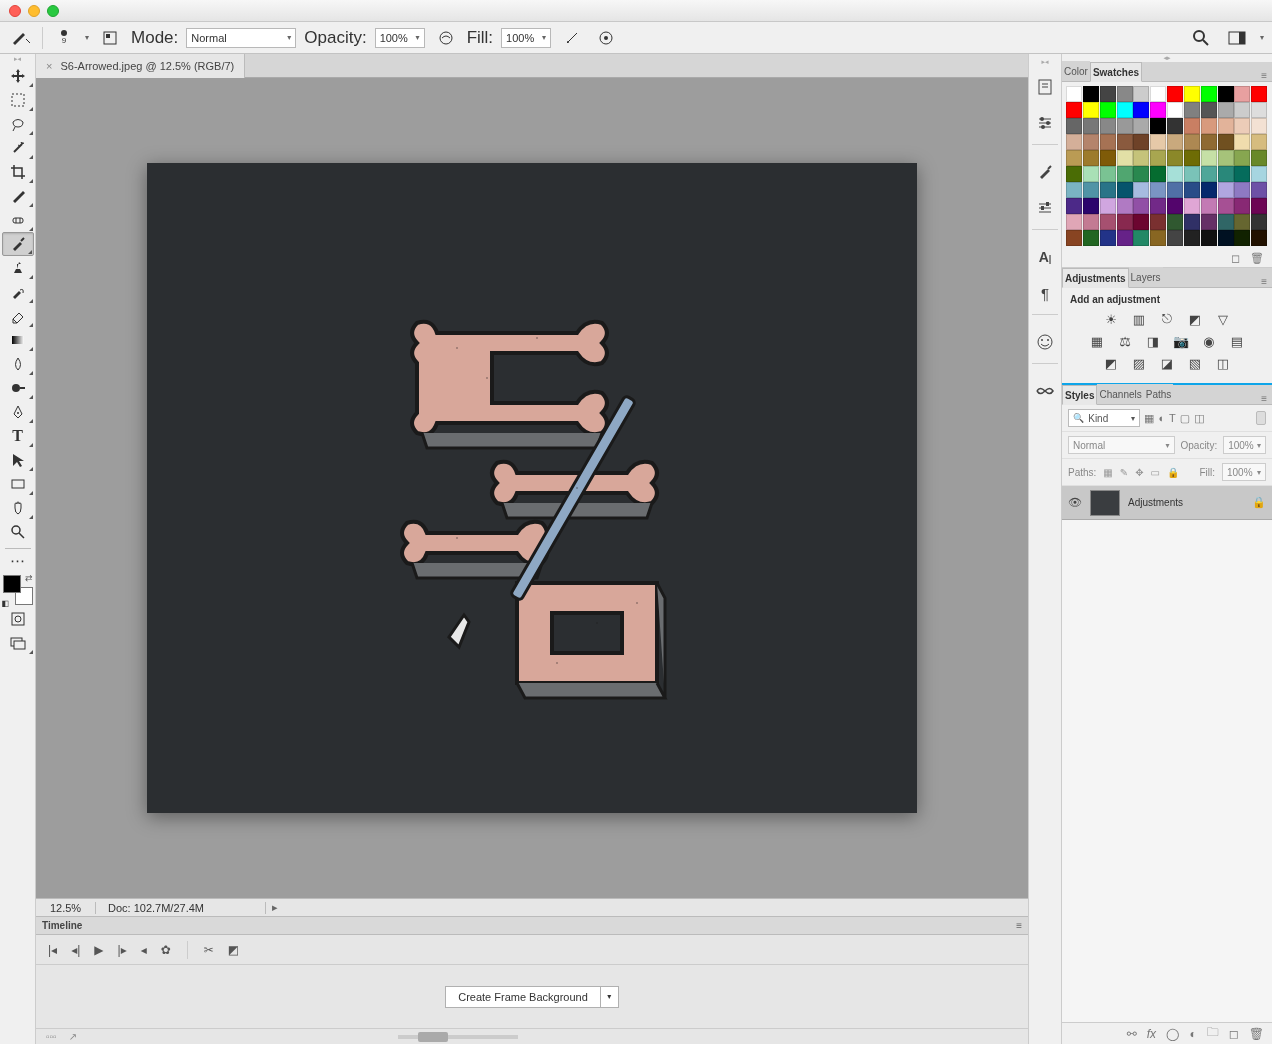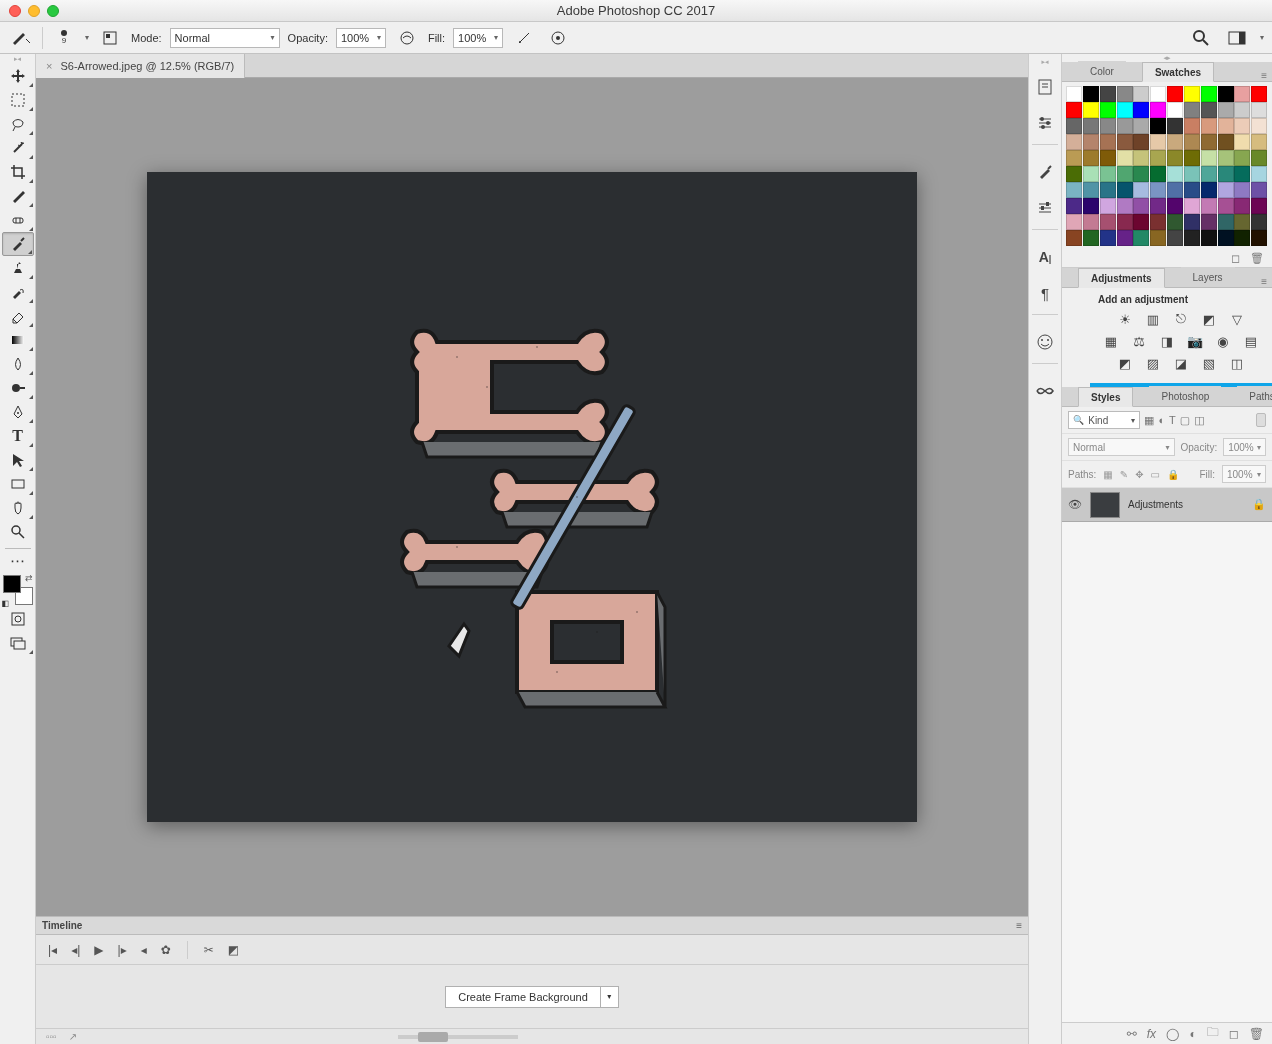--- a/index.html
+++ b/index.html
@@ -11,21 +11,21 @@
 .dot.yellow{background:#ffbd2e;border:1px solid #e0a128;}
 .dot.green{background:#28c940;border:1px solid #20a533;}
 .title{position:absolute;left:0;right:0;text-align:center;font-size:13px;color:#3a3a3a;}
 .optionsbar{height:32px;background:#f0f0f0;border-bottom:1px solid #c3c3c3;display:flex;align-items:center;padding:0 8px;gap:8px;}
 .optionsbar .sep{width:1px;height:22px;background:#ccc;}
 .opt-ico{width:26px;height:22px;display:flex;align-items:center;justify-content:center;color:#333;}
 .dd{border:1px solid #b8b8b8;background:#fff;height:20px;font-size:11px;padding:0 4px;display:flex;align-items:center;gap:4px;}
 .dd.wide{width:110px;justify-content:space-between;}
 .dd.sm{width:50px;justify-content:space-between;}
 .dd .car{font-size:8px;color:#666;}
-.lbl{font-size:11px;color:#333;}
+.lbl{font-size:17px;color:#333;}
 .right-opts{margin-left:auto;display:flex;gap:10px;align-items:center;}
 .main{display:flex;height:calc(1044px - 22px - 32px);}
 .toolcol{width:36px;background:#f0f0f0;border-right:1px solid #ccc;display:flex;flex-direction:column;}
 .toolgrip{height:10px;display:flex;align-items:center;justify-content:center;color:#aaa;font-size:7px;}
 .tool{width:32px;height:24px;margin:0 auto;display:flex;align-items:center;justify-content:center;color:#333;font-size:15px;position:relative;border-radius:2px;}
 .tool.active{background:#d0d0d0;border:1px solid #999;box-shadow:inset 0 1px 2px rgba(0,0,0,0.15);}
 .tool .tri{position:absolute;right:1px;bottom:1px;width:0;height:0;border-left:4px solid transparent;border-bottom:4px solid #555;}
 .fgbg{width:30px;height:30px;position:relative;margin:6px auto 2px;}
 .bgsw{position:absolute;right:0;bottom:0;width:18px;height:18px;background:#fff;border:1px solid #777;}
 .fgsw{position:absolute;left:0;top:0;width:18px;height:18px;background:#000;border:1px solid #777;}
@@ -54,27 +54,27 @@
 .tl-footer{height:16px;border-top:1px solid #ccc;display:flex;align-items:center;padding:0 10px;gap:12px;color:#888;font-size:10px;}
 .tl-footer .slider{width:120px;height:4px;background:#ccc;margin-left:auto;margin-right:500px;position:relative;}
 .tl-footer .slider .thumb{position:absolute;left:20px;top:-3px;width:30px;height:10px;background:#aaa;border-radius:2px;}
 .dockcol{width:34px;background:#f0f0f0;border-left:1px solid #ccc;border-right:1px solid #ccc;display:flex;flex-direction:column;align-items:center;padding-top:4px;}
 .dockgrip{height:8px;width:100%;display:flex;align-items:center;justify-content:center;color:#aaa;font-size:7px;}
 .dockico{width:28px;height:30px;display:flex;align-items:center;justify-content:center;color:#444;font-size:15px;margin-top:6px;}
 .dockdiv{width:26px;height:1px;background:#ccc;margin:6px 0;}
 .panels{width:210px;background:#f0f0f0;display:flex;flex-direction:column;}
 .pgrip{height:8px;display:flex;align-items:center;justify-content:center;color:#aaa;font-size:7px;}
 .ptabs{height:20px;background:#d4d4d4;display:flex;align-items:flex-end;border-bottom:1px solid #bbb;}
-.ptab{height:20px;padding:0 12px;font-size:10px;color:#555;display:flex;align-items:center;background:#d4d4d4;margin-left:16px;}
+.ptab{height:20px;padding:0 2px;font-size:10px;color:#555;display:flex;align-items:center;background:#d4d4d4;}
 .ptab.active{background:#e8e8e8;border:1px solid #bbb;border-bottom:1px solid #e8e8e8;margin-bottom:-1px;font-weight:bold;color:#333;}
 .pmenu{margin-left:auto;padding:0 5px;color:#777;font-size:10px;}
 .swatchgrid{padding:4px;display:grid;grid-template-columns:repeat(12,1fr);gap:0;}
 .sw{width:16px;height:16px;border:1px solid rgba(0,0,0,0.15);}
 .swfoot{height:18px;display:flex;justify-content:flex-end;gap:10px;padding:0 8px;align-items:center;color:#777;font-size:11px;border-bottom:1px solid #ccc;}
-.adjbody{padding:6px 8px;border-bottom:4px solid #0ea5e9;margin-left:28px;}
+.adjbody{padding:6px 8px;border-bottom:2px solid #0ea5e9;}
 .adjtitle{font-size:10px;color:#333;font-weight:bold;margin-bottom:6px;}
 .adjrow{display:flex;justify-content:center;gap:10px;margin-bottom:6px;}
 .adjico{width:18px;height:16px;display:flex;align-items:center;justify-content:center;color:#444;font-size:13px;}
 .layerctrl{padding:4px 6px;display:flex;align-items:center;gap:4px;font-size:10px;color:#555;border-bottom:1px solid #e0e0e0;}
 .layerctrl .kindsel{border:1px solid #bbb;background:#fff;height:18px;width:72px;display:flex;align-items:center;padding:0 4px;gap:4px;}
 .layerctrl .fico{color:#777;font-size:11px;}
 .layerctrl2{padding:4px 6px;display:flex;align-items:center;gap:6px;font-size:10px;color:#888;border-bottom:1px solid #e0e0e0;}
 .layerctrl2 .sel{border:1px solid #ccc;background:#f8f8f8;height:18px;padding:0 4px;display:flex;align-items:center;justify-content:space-between;}
 .layerlocks{padding:4px 6px;display:flex;align-items:center;gap:7px;font-size:10px;color:#888;border-bottom:1px solid #e0e0e0;}
 .layerlocks .i{color:#999;font-size:10px;}
@@ -89,21 +89,20 @@
 </style>
 </head>
 <body>
 
 <div class="titlebar">
   <div class="traffic">
     <div class="dot red"></div>
     <div class="dot yellow"></div>
     <div class="dot green"></div>
   </div>
-  <div class="title">Adobe Photoshop CC 2017</div>
 </div>
 
 <div class="optionsbar">
   <div class="opt-ico">
     <svg width="22" height="18">
         <path d="M3 14 L13 4 L15 6 L5 16 Z" fill="#333"></path>
         <path d="M16 10 L20 14" stroke="#333" stroke-width="1"></path>
       </svg>
   </div>
   <div class="sep"></div>
@@ -359,20 +358,25 @@
                 <circle cx="90" cy="55" r="1"></circle>
               <circle cx="180" cy="165" r="1"></circle>
                 <circle cx="60" cy="215" r="1"></circle>
                 <circle cx="200" cy="300" r="1"></circle>
               <circle cx="160" cy="340" r="1"></circle>
                 <circle cx="240" cy="280" r="1"></circle>
             </g>
           </g>
         </svg>
       </div>
+    </div>
+    <div class="statusbar">
+      <div class="zoomcell">12.5%</div>
+      <div class="doccell">Doc: 102.7M/27.4M</div>
+      <div class="arrow">▸</div>
     </div>
     <div class="timeline">
       <div class="tl-header">
         <span>Timeline</span>
         <span class="menu">≡</span>
       </div>
       <div class="tl-controls">
         <span class="ico">|◂</span>
         <span class="ico">◂|</span>
         <span class="ico">▶</span>
@@ -616,21 +620,21 @@
         <span class="adjico">◩</span>
         <span class="adjico">▨</span>
         <span class="adjico">◪</span>
         <span class="adjico">▧</span>
         <span class="adjico">◫</span>
       </div>
     </div>
 
     <div class="ptabs">
       <div class="ptab active">Styles</div>
-      <div class="ptab">Photoshop</div>
+      <div class="ptab">Channels</div>
       <div class="ptab">Paths</div>
       <span class="pmenu">≡</span>
     </div>
     <div class="layerctrl">
       <div class="kindsel">
         <span style="font-size:9px;">🔍</span>
           <span>Kind</span>
           <span style="margin-left:auto;font-size:8px;">▾</span>
       </div>
       <span class="fico">▦</span>

